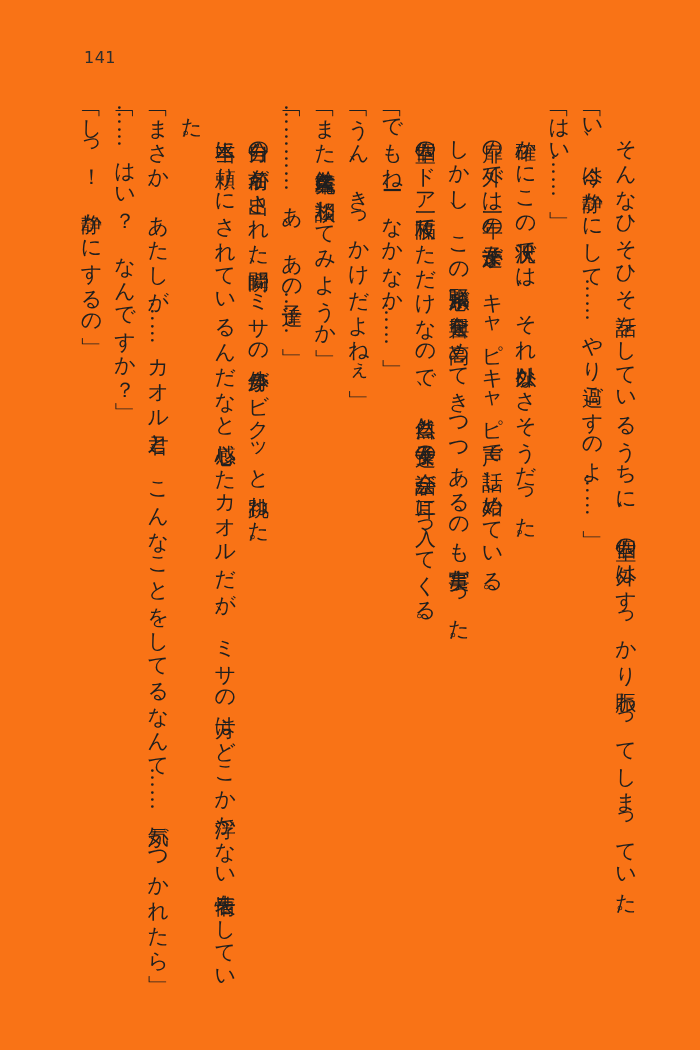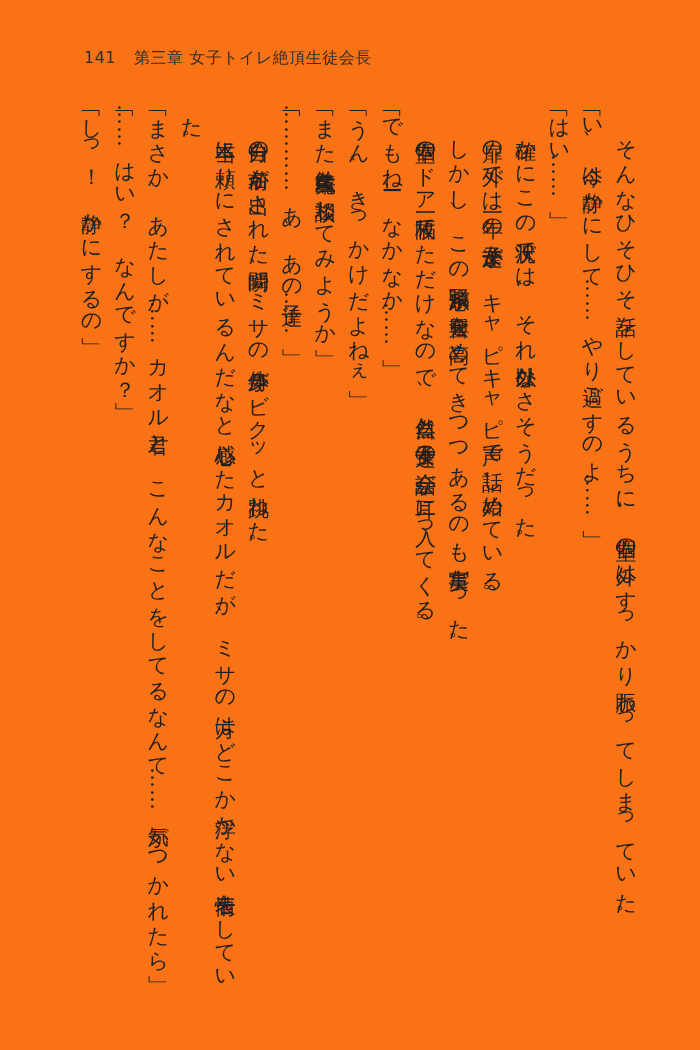--- a/index.html
+++ b/index.html
@@ -52,21 +52,20 @@
     padding: 0;
   }
 </style>
 </head>
 <body>
 
 <div class="page">
 
   <div class="running-header">
     <span>141</span>
-    <span>第三章 女子トイレ絶頂生徒会長</span>
   </div>
 
   <div class="text-block">
     <p>　そんなひそひそ話をしているうちに、個室の外はすっかり賑わってしまっていた。</p>
     <p>「い、今は静かにして……やり過ごすのよ……」</p>
     <p>「はい……」</p>
     <p>　確かにこの状況では、それ以外なさそうだった。</p>
     <p>　扉の外では一年の女子達が、キャピキャピ声で話し始めている。</p>
     <p>　しかし、この緊張感が興奮を高めてきつつあるのも事実だった。</p>
     <p>　個室のドア一枚隔てただけなので、自然と女子達の会話が耳に入ってくる。</p>

